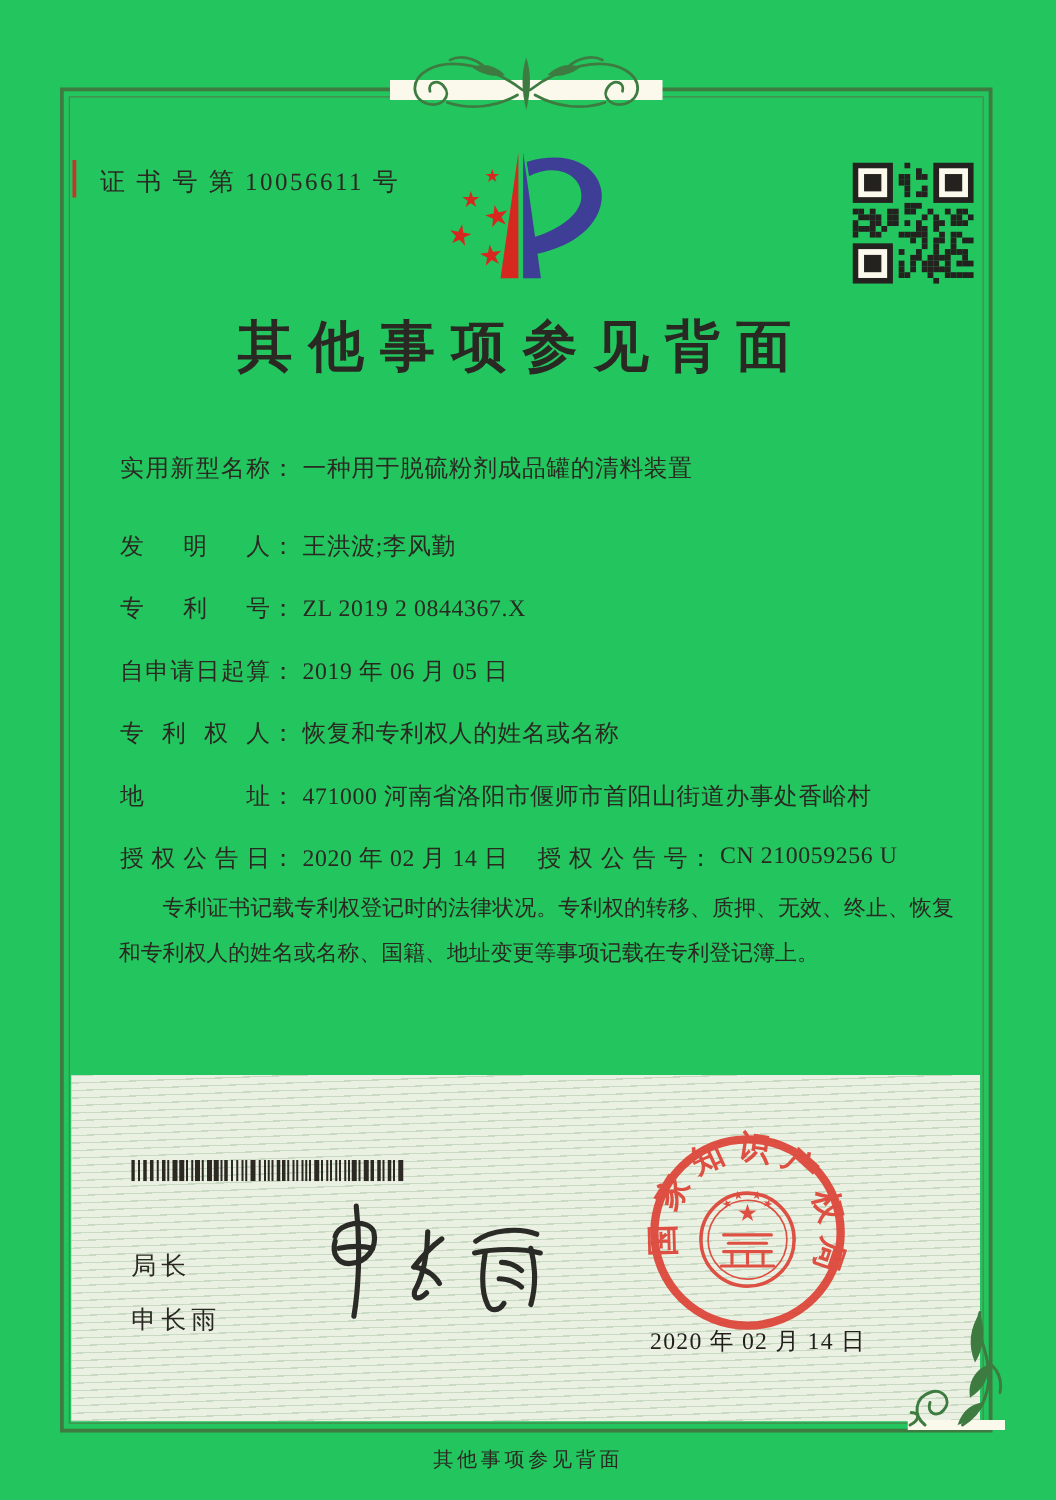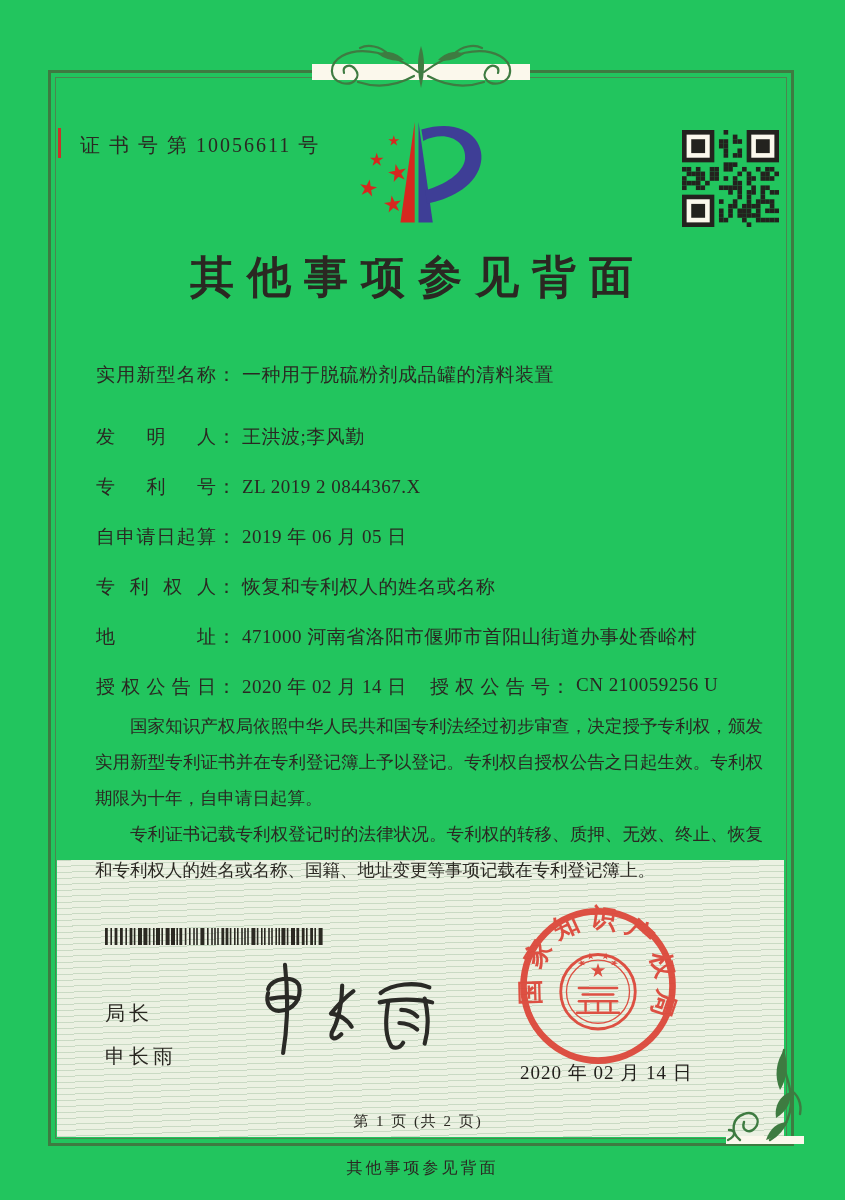--- a/index.html
+++ b/index.html
@@ -291,21 +291,20 @@
       </span>
       <span class="fgroup">
         <span class="flabel">授权公告号</span>
           <span class="fcolon">：</span>
         <span class="fvalue">CN 210059256 U</span>
       </span>
     </div>
   </div>
 
   <div class="paras">
-    <p>国家知识产权局依照中华人民共和国专利法经过初步审查，决定授予专利权，颁发实用新型专利证书并在专利登记簿上予以登记。专利权自授权公告之日起生效。专利权期限为十年，自申请日起算。</p>
     <p>专利证书记载专利权登记时的法律状况。专利权的转移、质押、无效、终止、恢复和专利权人的姓名或名称、国籍、地址变更等事项记载在专利登记簿上。</p>
   </div>
 
   <div class="barcode" id="barcode">
       <svg width="220" height="17">
         <rect x="0" y="0" width="2.8" height="17" fill="#2b2922"></rect>
         <rect x="5.4" y="0" width="1.6" height="17" fill="#2b2922"></rect>
         <rect x="9.600000000000001" y="0" width="2.8" height="17" fill="#2b2922"></rect>
         <rect x="15.000000000000002" y="0" width="2.8" height="17" fill="#2b2922"></rect>
         <rect x="20.400000000000002" y="0" width="1.6" height="17" fill="#2b2922"></rect>
@@ -407,16 +406,15 @@
             <path d="M77,106 V116 M90,106 V116 M103,106 V116"></path>
             <path d="M68,118 H112"></path>
           </g>
         </g>
       </g>
     </svg>
   </div>
 
   <div class="seal-date">2020 年 02 月 14 日</div>
 
-  <div class="page-info">第 1 页 (共 2 页)</div>
   <div class="back-note">其他事项参见背面</div>
 
 </div>
 
 </body></html>

